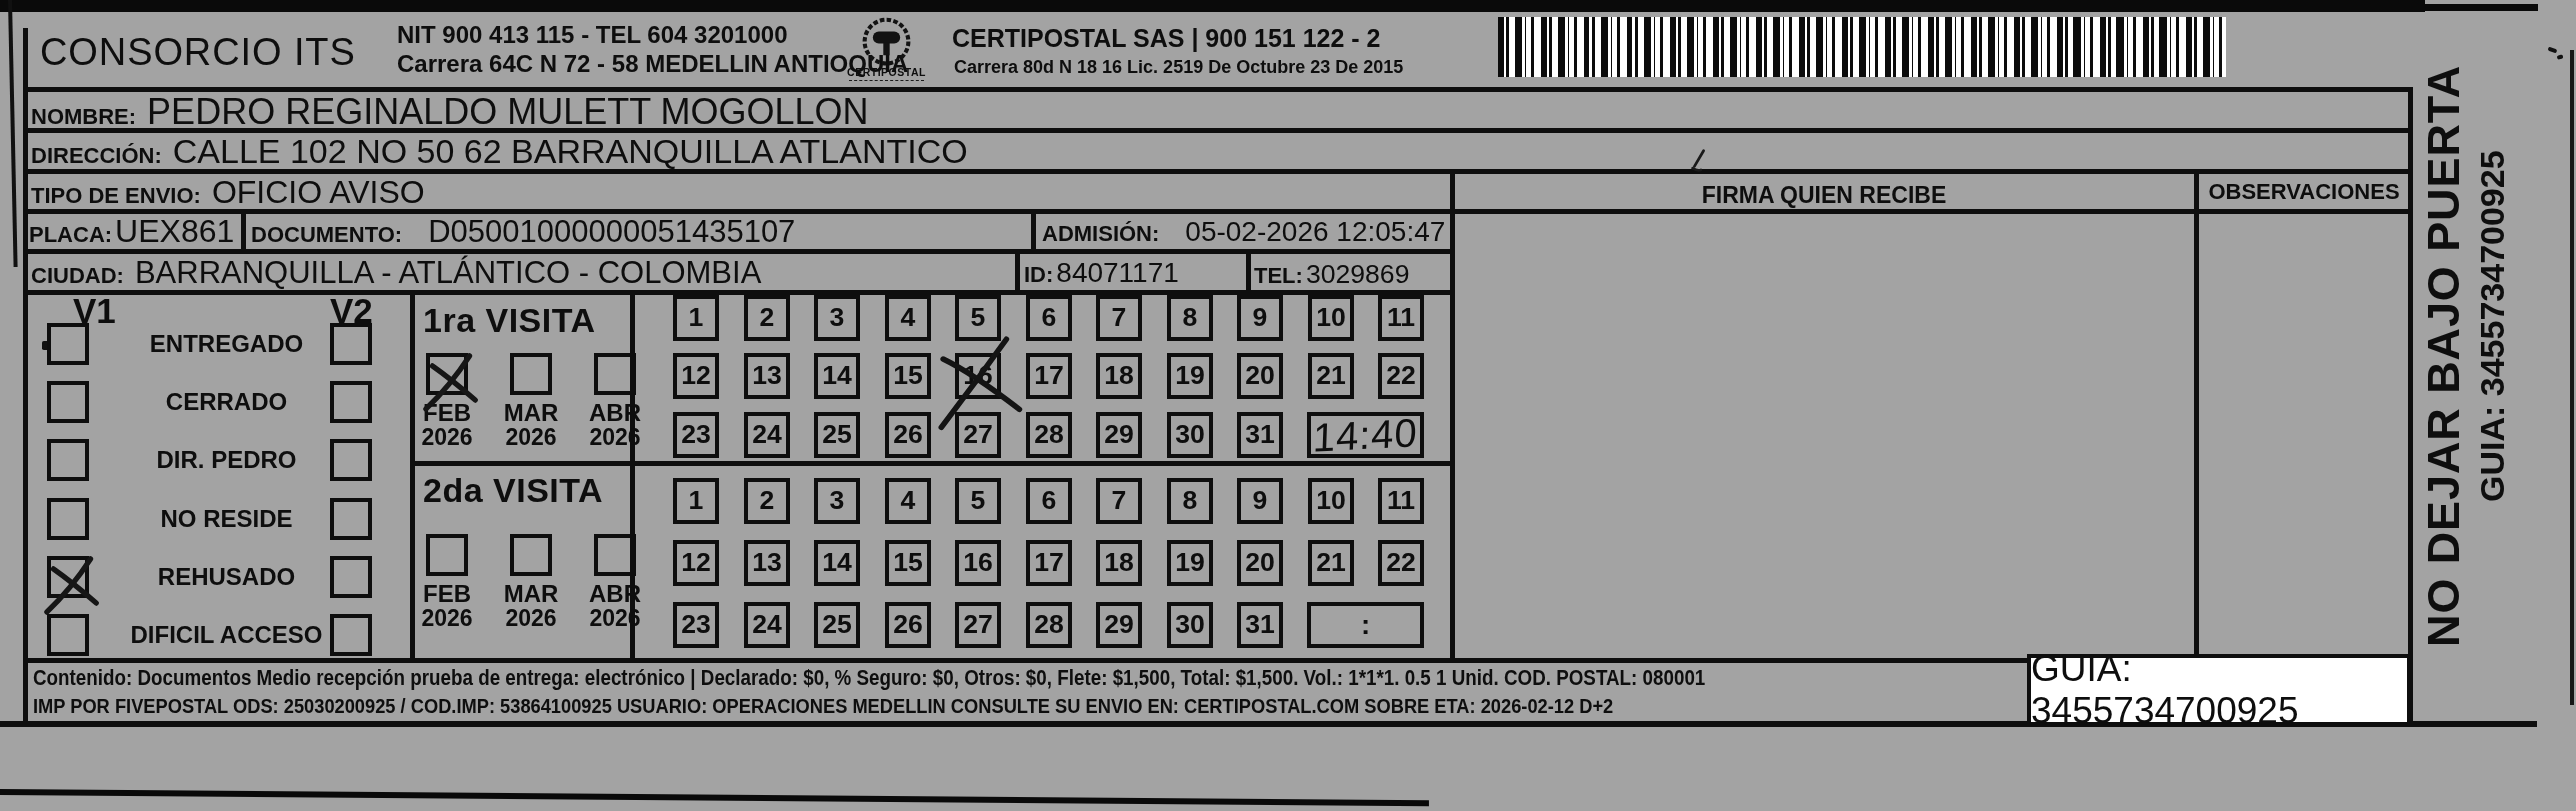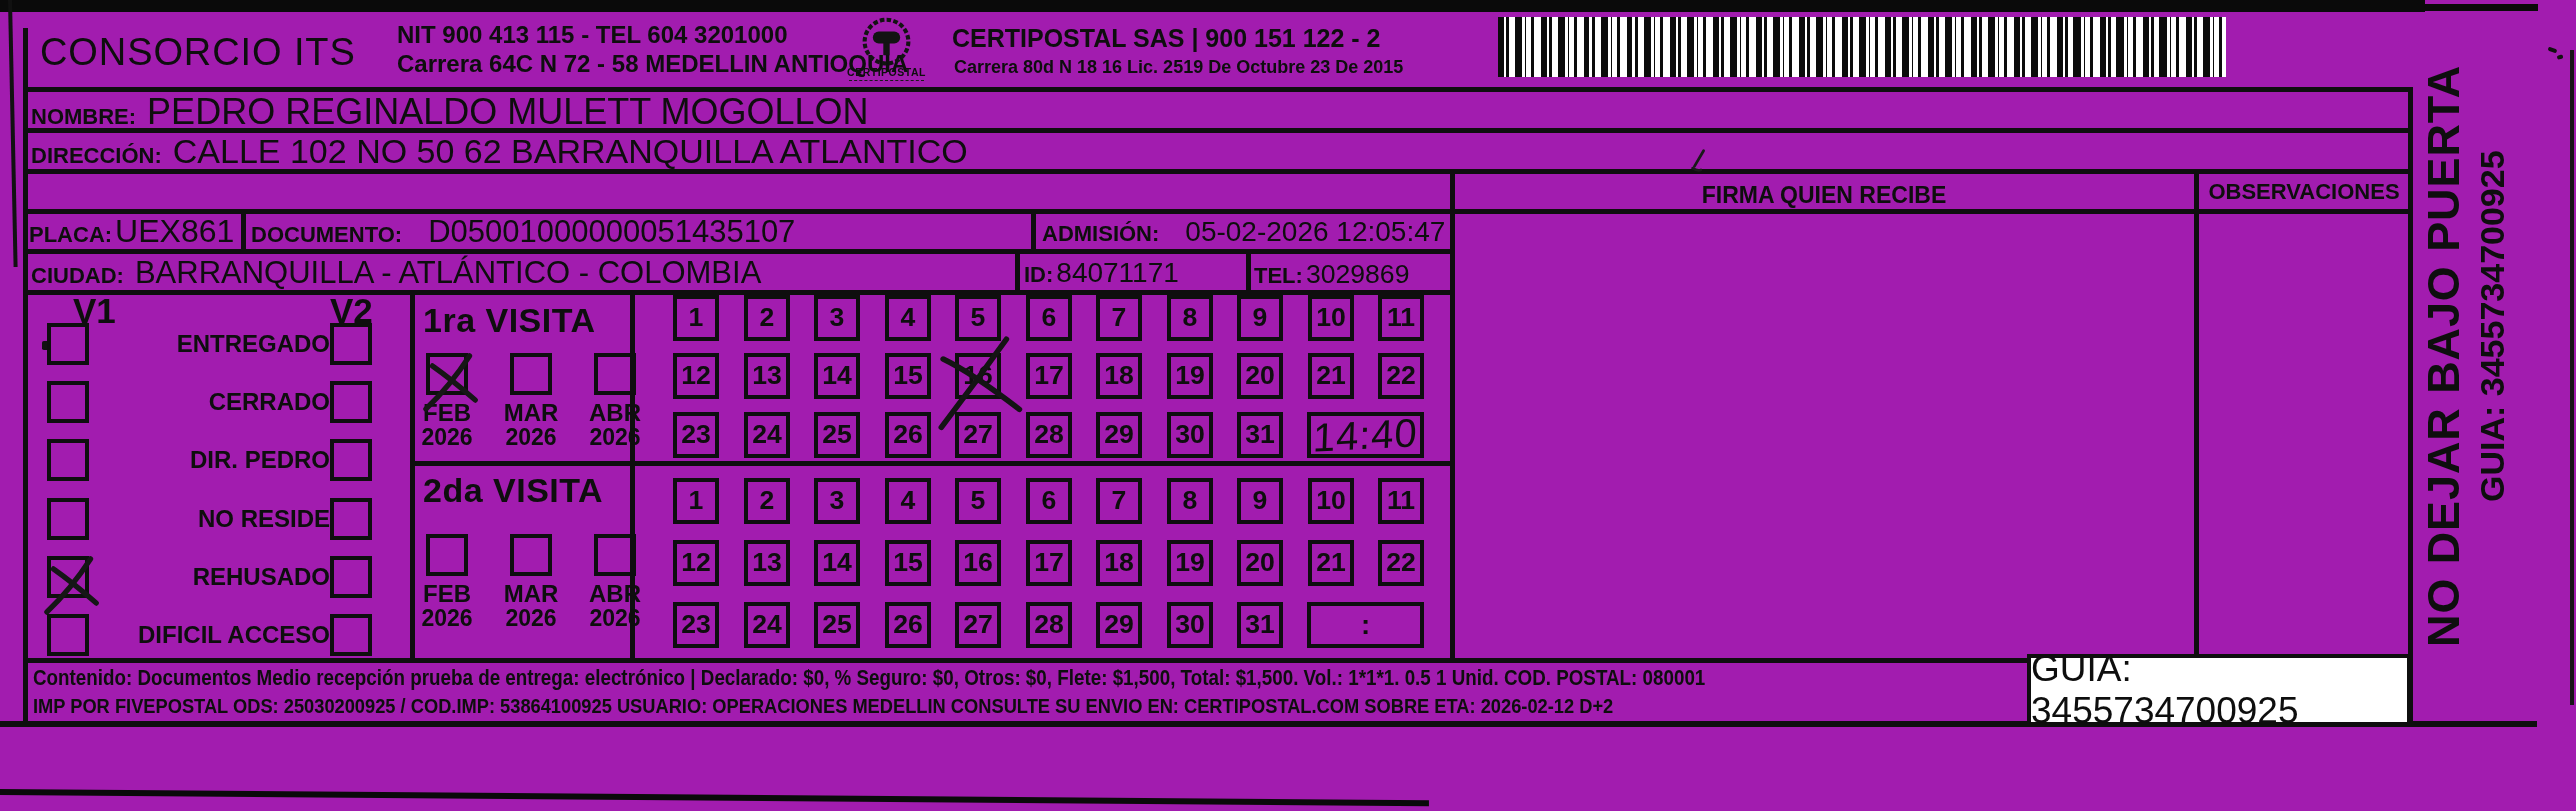--- a/index.html
+++ b/index.html
@@ -1,16 +1,16 @@
 <!DOCTYPE html>
 <html style="font-size:14.7px"><head>
 <meta charset="utf-8">
 <style>
   html,body{margin:0;padding:0;background:#ffffff;}
-  #page{position:relative;width:2576px;height:811px;background:#a21caf;overflow:hidden;
+  #page{position:relative;width:2576px;height:811px;background:#a3a3a3;overflow:hidden;
         font-family:"Liberation Sans",sans-serif;color:#0e0e0e;}
   .hline,.vline{position:absolute;background:#0e0e0e;}
   .hline{height:4.6px;}
   .vline{width:4.6px;}
   .abs{position:absolute;}
   .nowrap{white-space:nowrap;}
 
   
   #sender-name{left:40px;top:31px;font-size:38px;font-weight:500;letter-spacing:0.9px;}
   #sender-lines{left:397px;top:20px;font-size:24px;font-weight:700;line-height:29px;}
@@ -37,21 +37,21 @@
   .tight{margin-left:3px;}
   .gap-lg{margin-left:26px;}
 
   
   .colhead{position:absolute;display:flex;align-items:center;justify-content:center;font-weight:700;}
 
   
   #status-rows{position:absolute;left:23px;top:321px;width:389px;height:337px;
                display:flex;flex-direction:column;justify-content:space-between;}
   .opt-row{display:flex;align-items:center;padding:0 40px 0 24px;height:46px;}
-  .opt-label{flex:1;text-align:right;font-size:24px;font-weight:700;padding-left:34px;}
+  .opt-label{flex:1;text-align:center;font-size:24px;font-weight:700;padding-left:34px;}
   .cbox{width:42px;height:42px;border:4.6px solid #0e0e0e;box-sizing:border-box;position:relative;flex:none;}
   .cbox svg{position:absolute;left:-7.3px;top:-8.2px;width:57px;height:60px;overflow:visible;}
   .cbox path{fill:none;stroke:#161616;stroke-width:5.5;stroke-linecap:round;}
   .vlabel{position:absolute;font-size:35px;font-weight:700;}
 
   
   .visit-title{position:absolute;font-size:34px;font-weight:700;letter-spacing:0.5px;}
   .months{position:absolute;display:flex;gap:24px;}
   .month-item{width:60px;display:flex;flex-direction:column;align-items:center;}
   .month-label{font-size:24px;font-weight:700;margin-top:6.4px;line-height:24px;}
@@ -136,20 +136,24 @@
   <div class="vline" style="left:1015px;top:249px;height:46px;"></div>
   <div class="vline" style="left:1246px;top:249px;height:46px;"></div>
 
   <div class="frow" style="left:31px;top:91px;">
     <span class="flabel">NOMBRE:</span>
     <span class="fvalue" style="font-size:36px;">PEDRO REGINALDO MULETT MOGOLLON</span>
   </div>
   <div class="frow" style="left:31px;top:132px;">
     <span class="flabel">DIRECCIÓN:</span>
     <span class="fvalue" style="font-size:34px;">CALLE 102 NO 50 62 BARRANQUILLA ATLANTICO</span>
+  </div>
+  <div class="frow" style="left:31px;top:174px;">
+    <span class="flabel">TIPO DE ENVIO:</span>
+    <span class="fvalue" style="font-size:32px;">OFICIO AVISO</span>
   </div>
   <div class="frow" style="left:29px;top:213px;">
     <span class="flabel">PLACA:</span>
     <span class="fvalue tight" style="font-size:32px;">UEX861</span>
   </div>
   <div class="frow" style="left:251px;top:214px;">
     <span class="flabel">DOCUMENTO:</span>
     <span class="fvalue gap-lg" style="font-size:31px;">D05001000000051435107</span>
   </div>
   <div class="frow" style="left:1042px;top:216px;">

